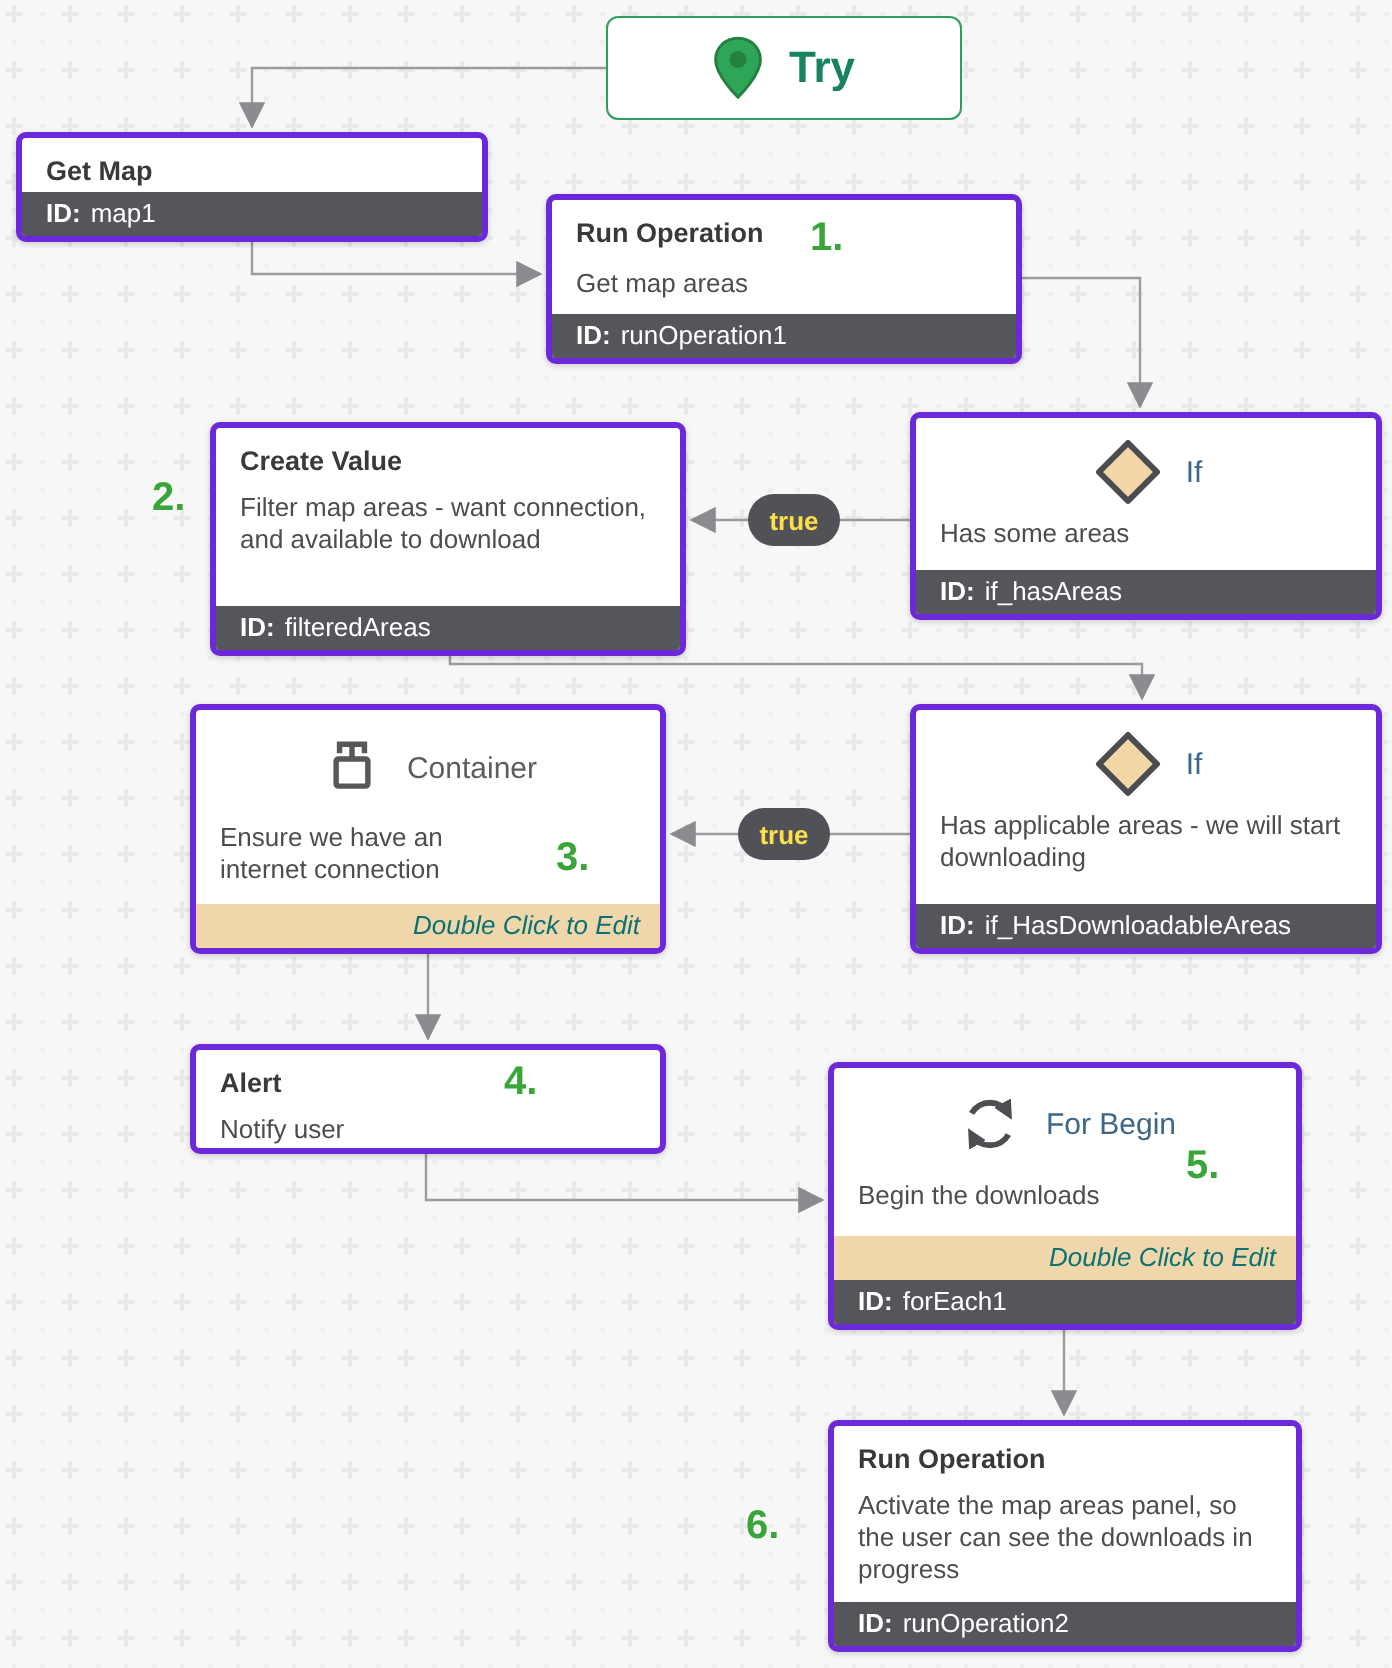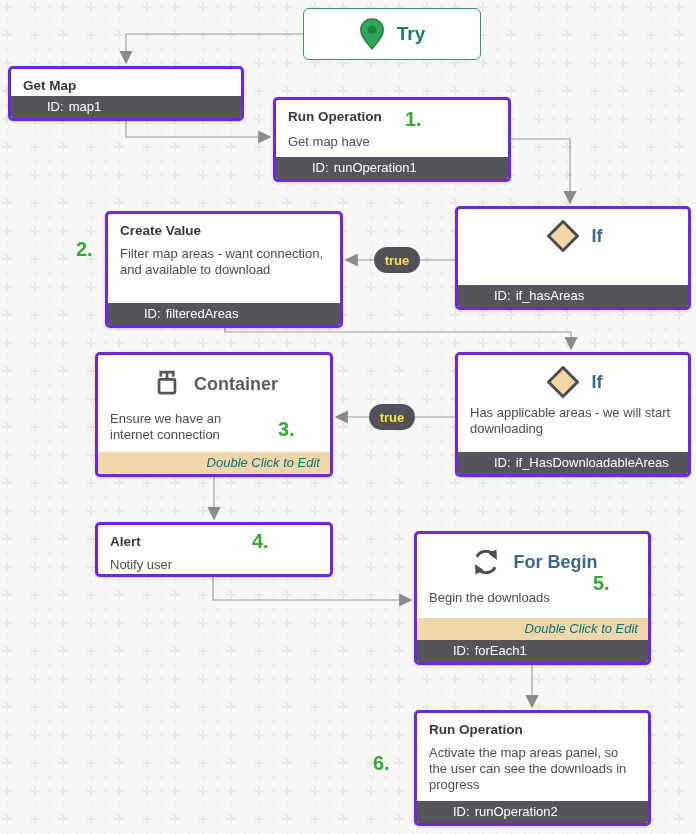--- a/index.html
+++ b/index.html
@@ -8,32 +8,32 @@
   .bg-pattern{position:absolute;inset:0;z-index:0;}
   svg.wires{position:absolute;inset:0;z-index:1;pointer-events:none;}
 
   .node{position:absolute;z-index:2;background:#ffffff;border:3px solid #6d28d9;
         border-radius:5px;box-shadow:0 1px 3px rgba(0,0,0,.18);box-sizing:border-box;
         display:flex;flex-direction:column;overflow:hidden;}
   .node .title{font-size:13.5px;font-weight:bold;color:#38393b;padding:9px 12px 0 12px;}
   .node .desc{font-size:13px;color:#4c4d4f;padding:0 12px;line-height:16px;}
   .node .spacer{flex:1;}
   .footer{background:#55565b;color:#ffffff;font-size:13px;padding:3px 0 4px 12px;}
-  .footer .idlabel{font-weight:normal;margin-right:5px;margin-left:24px;}
+  .footer .idlabel{font-weight:bold;margin-right:5px;}
   .editbar{background:#f0d7ab;color:#0b7273;font-size:13px;font-style:italic;
            text-align:right;padding:3px 10px 4px 0;}
   .bighead{display:flex;align-items:center;justify-content:center;gap:10px;}
-  .bigtitle{font-size:18px;font-weight:bold;}
+  .bigtitle{font-size:15px;font-weight:normal;}
   .blue{color:#3e6787;}
   .gray{color:#5c5d60;}
 
   .try-node{position:absolute;z-index:2;left:303px;top:8px;width:178px;height:52px;
             background:#ffffff;border:1.5px solid #2e9e5e;border-radius:6px;box-sizing:border-box;
             display:flex;align-items:center;justify-content:center;gap:12px;}
-  .try-title{font-size:19px;font-weight:bold;color:#17845c;}
+  .try-title{font-size:22px;font-weight:bold;color:#17845c;}
 
   .n-getmap{left:8px;top:66px;width:236px;height:55px;}
   .n-runop1{left:273px;top:97px;width:238px;height:85px;}
   .n-if1{left:455px;top:206px;width:236px;height:104px;}
   .n-createvalue{left:105px;top:211px;width:238px;height:117px;}
   .n-container{left:95px;top:352px;width:238px;height:125px;}
   .n-if2{left:455px;top:352px;width:236px;height:125px;}
   .n-alert{left:95px;top:522px;width:238px;height:55px;}
   .n-foreach{left:414px;top:531px;width:237px;height:134px;}
   .n-runop2{left:414px;top:710px;width:237px;height:116px;}
@@ -99,36 +99,37 @@
   <div class="node n-getmap">
     <div class="title">Get Map</div>
     <div class="spacer"></div>
     <div class="footer">
       <span class="idlabel">ID:</span><span>map1</span>
     </div>
   </div>
 
   <div class="node n-runop1">
     <div class="title">Run Operation</div>
-    <div class="desc mt10">Get map have</div>
+    <div class="desc mt10">Get map areas</div>
     <div class="spacer"></div>
     <div class="footer">
       <span class="idlabel">ID:</span><span>runOperation1</span>
     </div>
   </div>
 
   <div class="node n-if1">
     <div class="bighead mt8">
       <span style="display:flex;">
         <svg width="38" height="38" viewBox="0 0 38 38">
           <polygon points="19,4.5 33.5,19 19,33.5 4.5,19" fill="#f3d6a5" stroke="#4b4b52" stroke-width="3" stroke-linejoin="round"></polygon>
         </svg>
       </span>
       <span class="bigtitle blue">If</span>
     </div>
+    <div class="desc mt4">Has some areas</div>
     <div class="spacer"></div>
     <div class="footer">
       <span class="idlabel">ID:</span><span>if_hasAreas</span>
     </div>
   </div>
 
   <div class="node n-createvalue">
     <div class="title">Create Value</div>
     <div class="desc mt8">Filter map areas - want connection, and available to download</div>
     <div class="spacer"></div>

